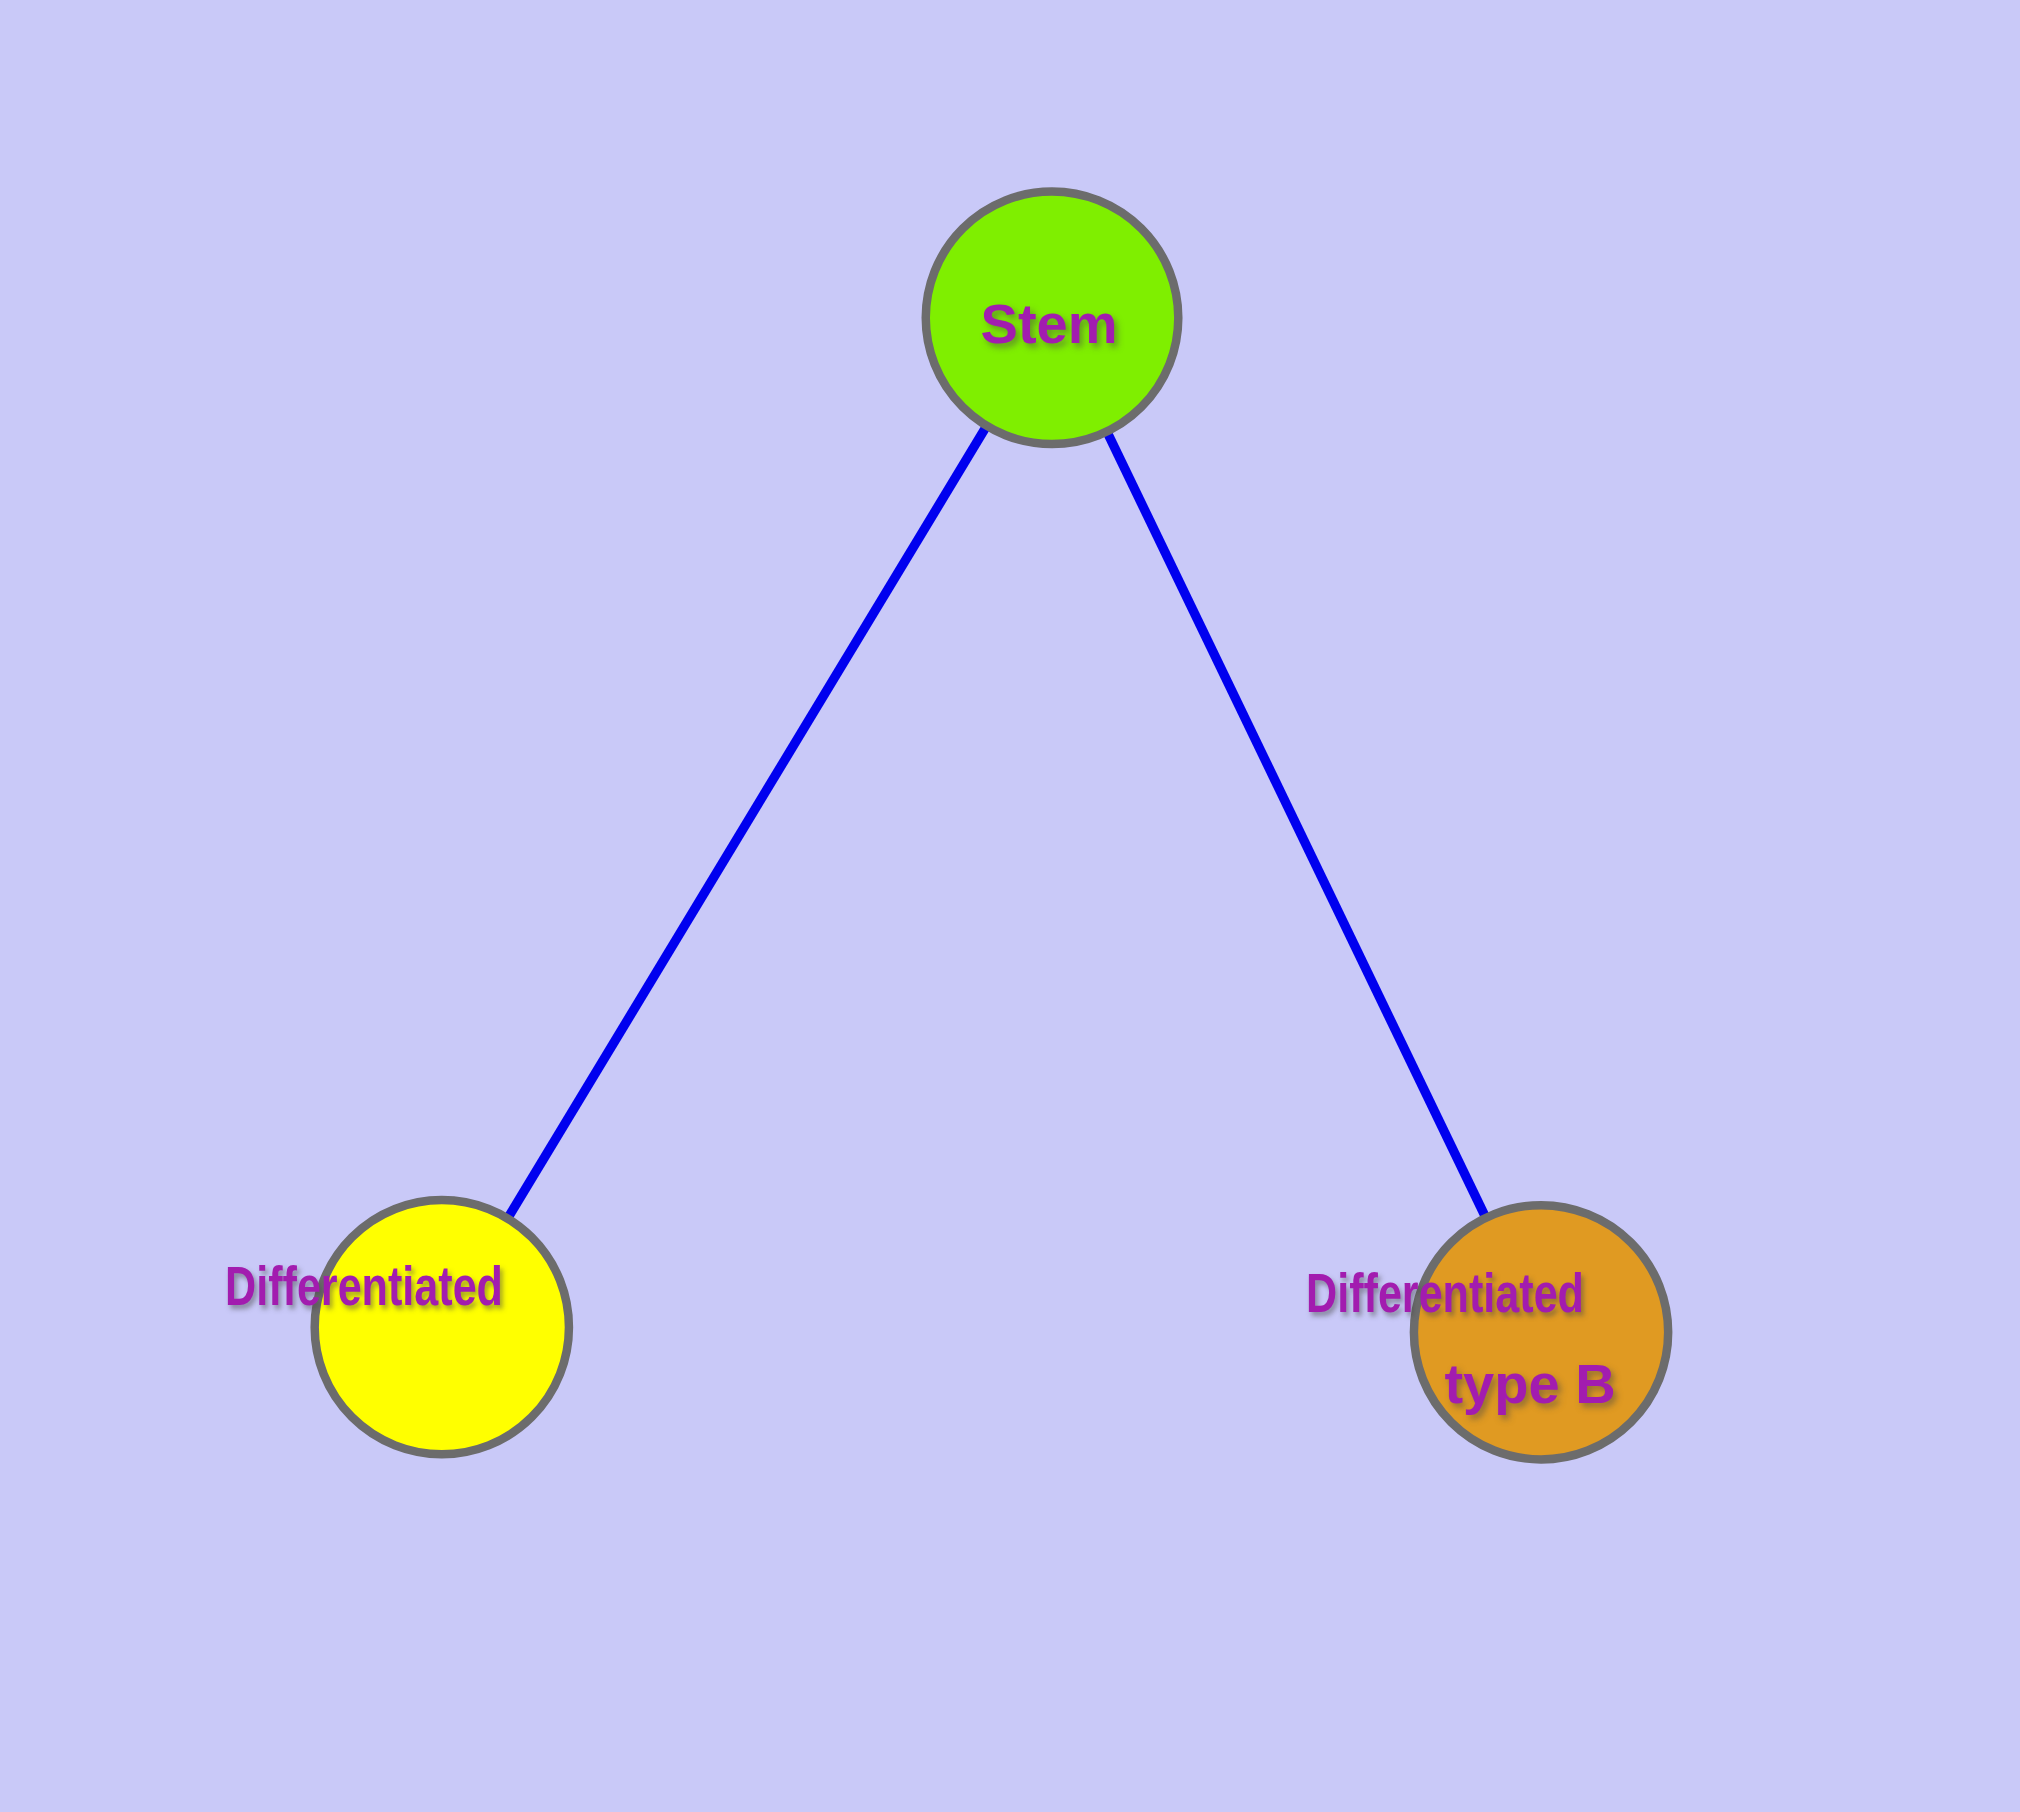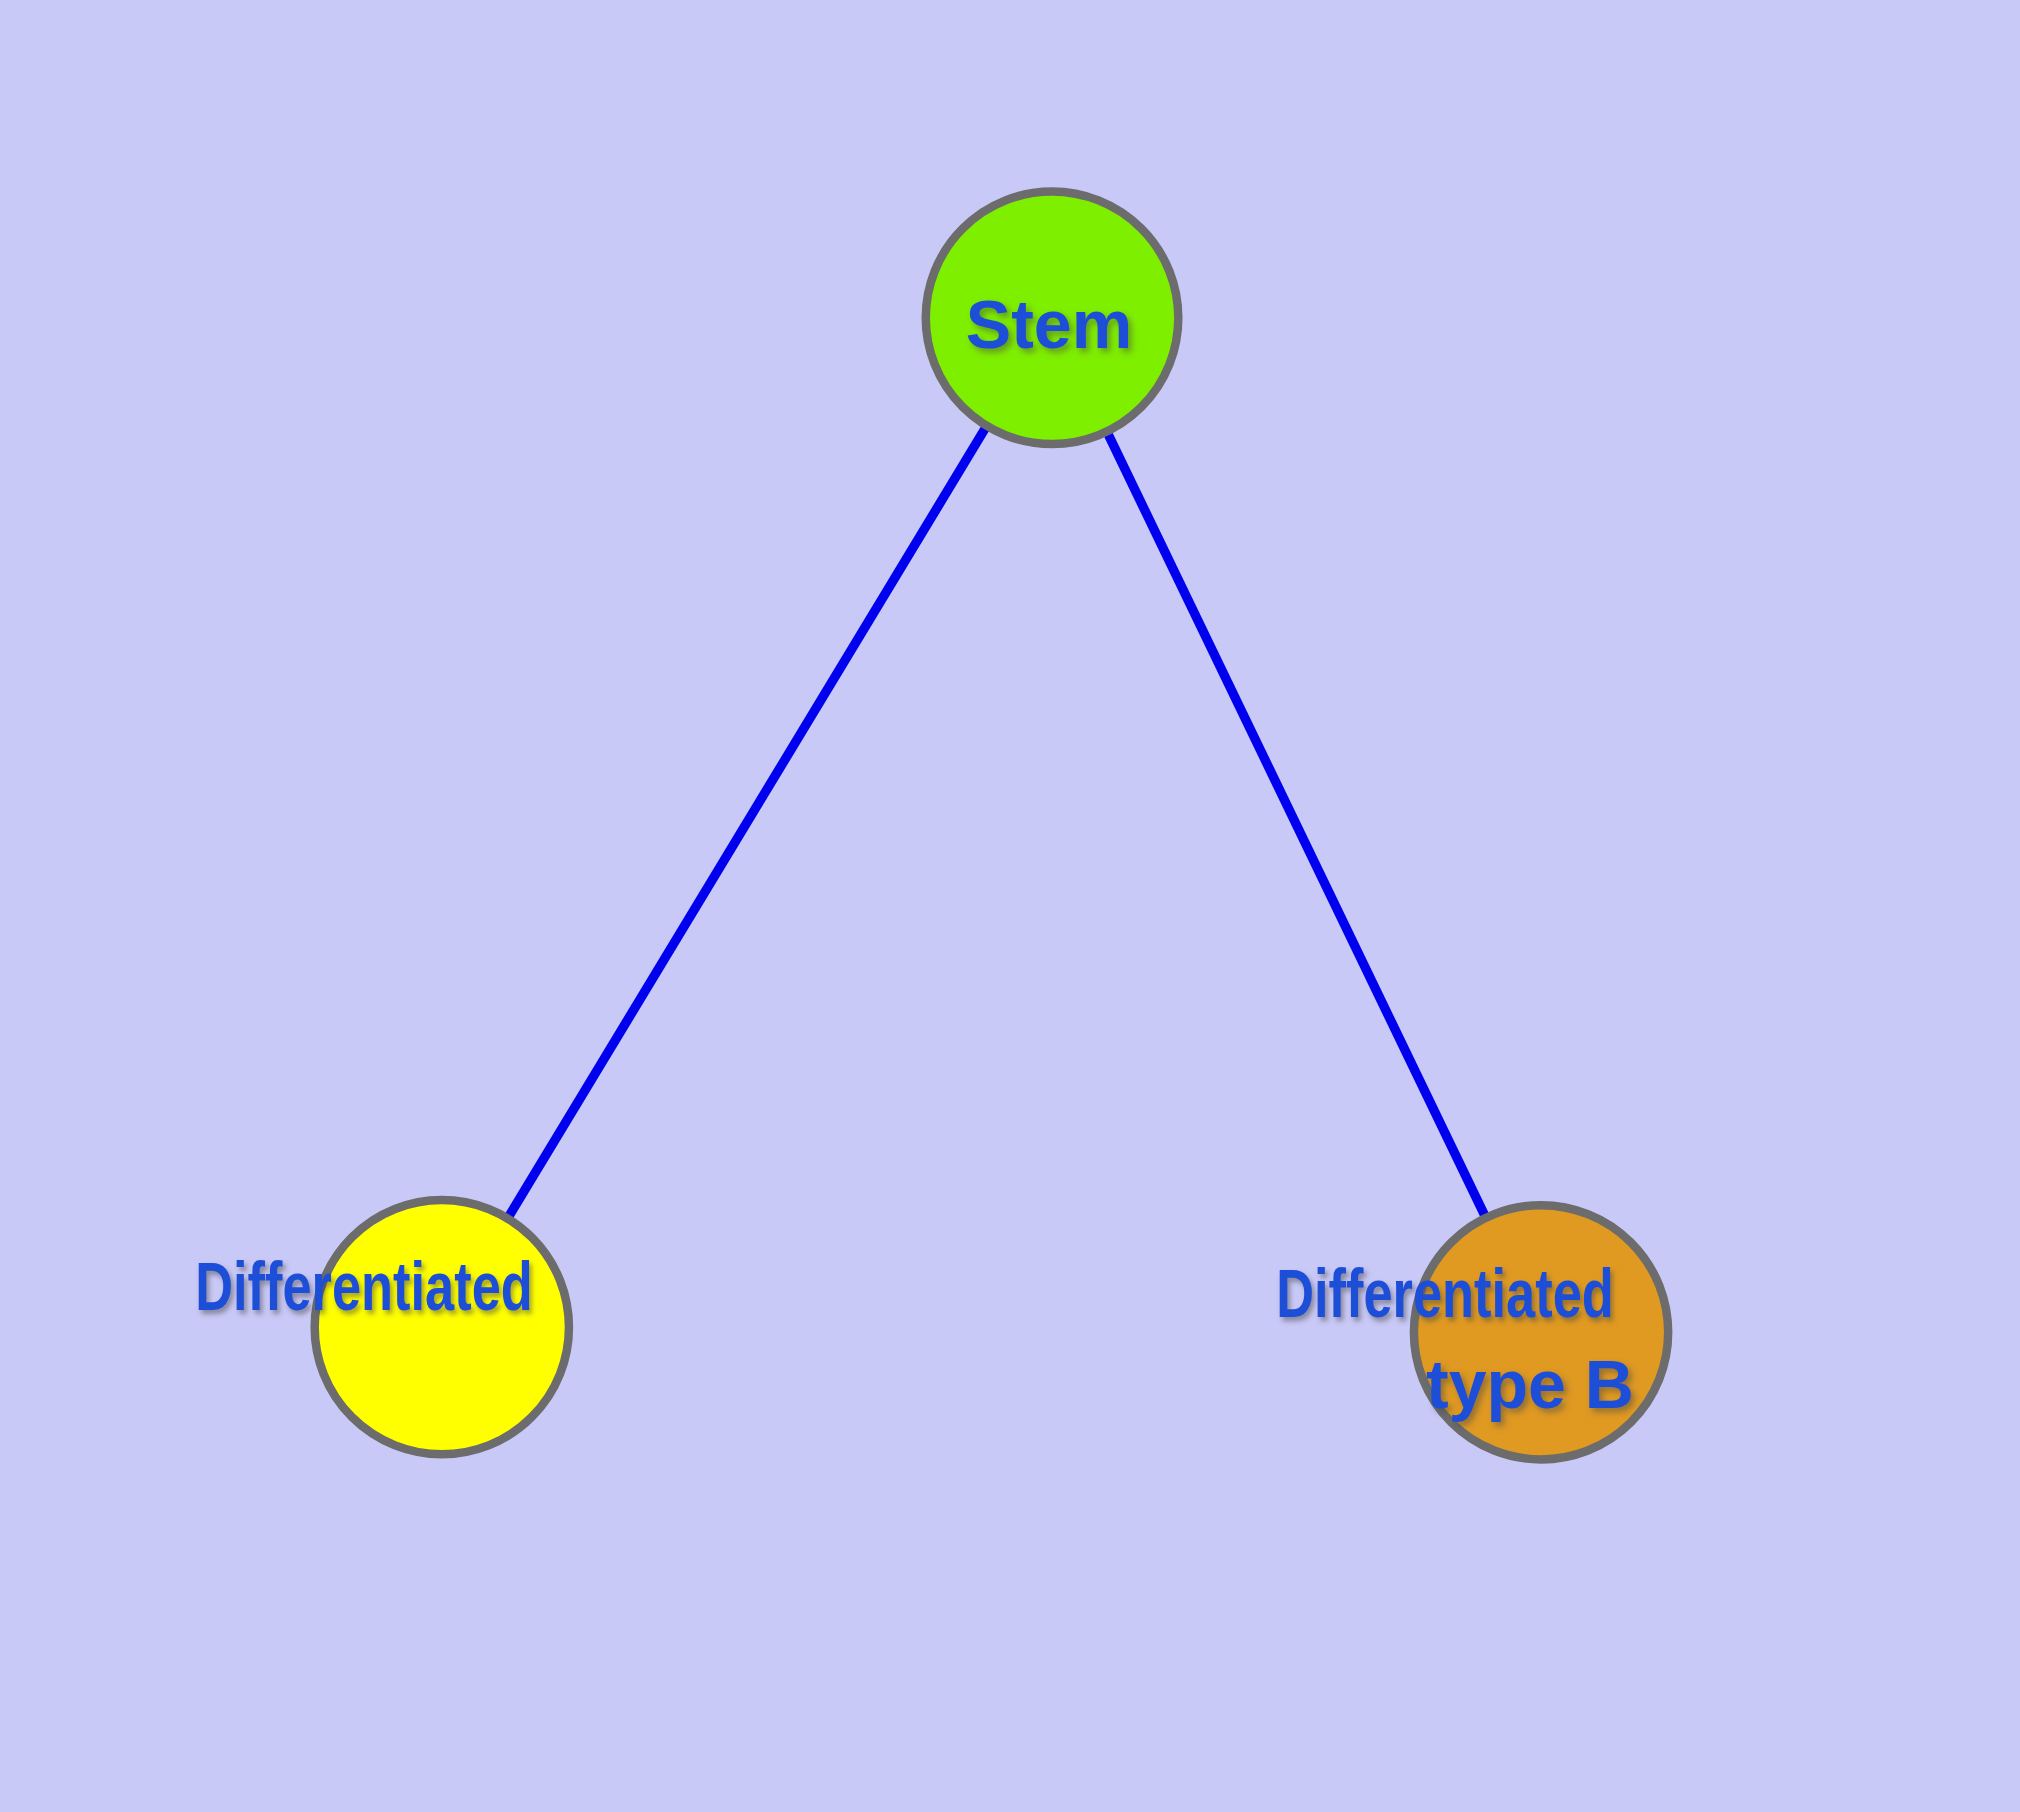--- a/index.html
+++ b/index.html
@@ -30,23 +30,23 @@
     fill: none;
   }
   .node {
     stroke-width: 10px;
   }
   .label {
     position: absolute;
     transform: translate(-50%, -50%);
     white-space: nowrap;
     font-weight: 700;
-    font-size: 68px;
+    font-size: 56px;
     line-height: 1;
-    color: #1d4ed8;
+    color: #a21caf;
     font-family: "Liberation Sans", sans-serif;
     text-shadow: 3.4px 4.2px 6px rgba(70, 70, 70, 0.50);
   }
   .ln {
     display: inline-block;
   }
   .squeeze {
     transform: scaleX(0.77);
     transform-origin: 50% 50%;
   }

